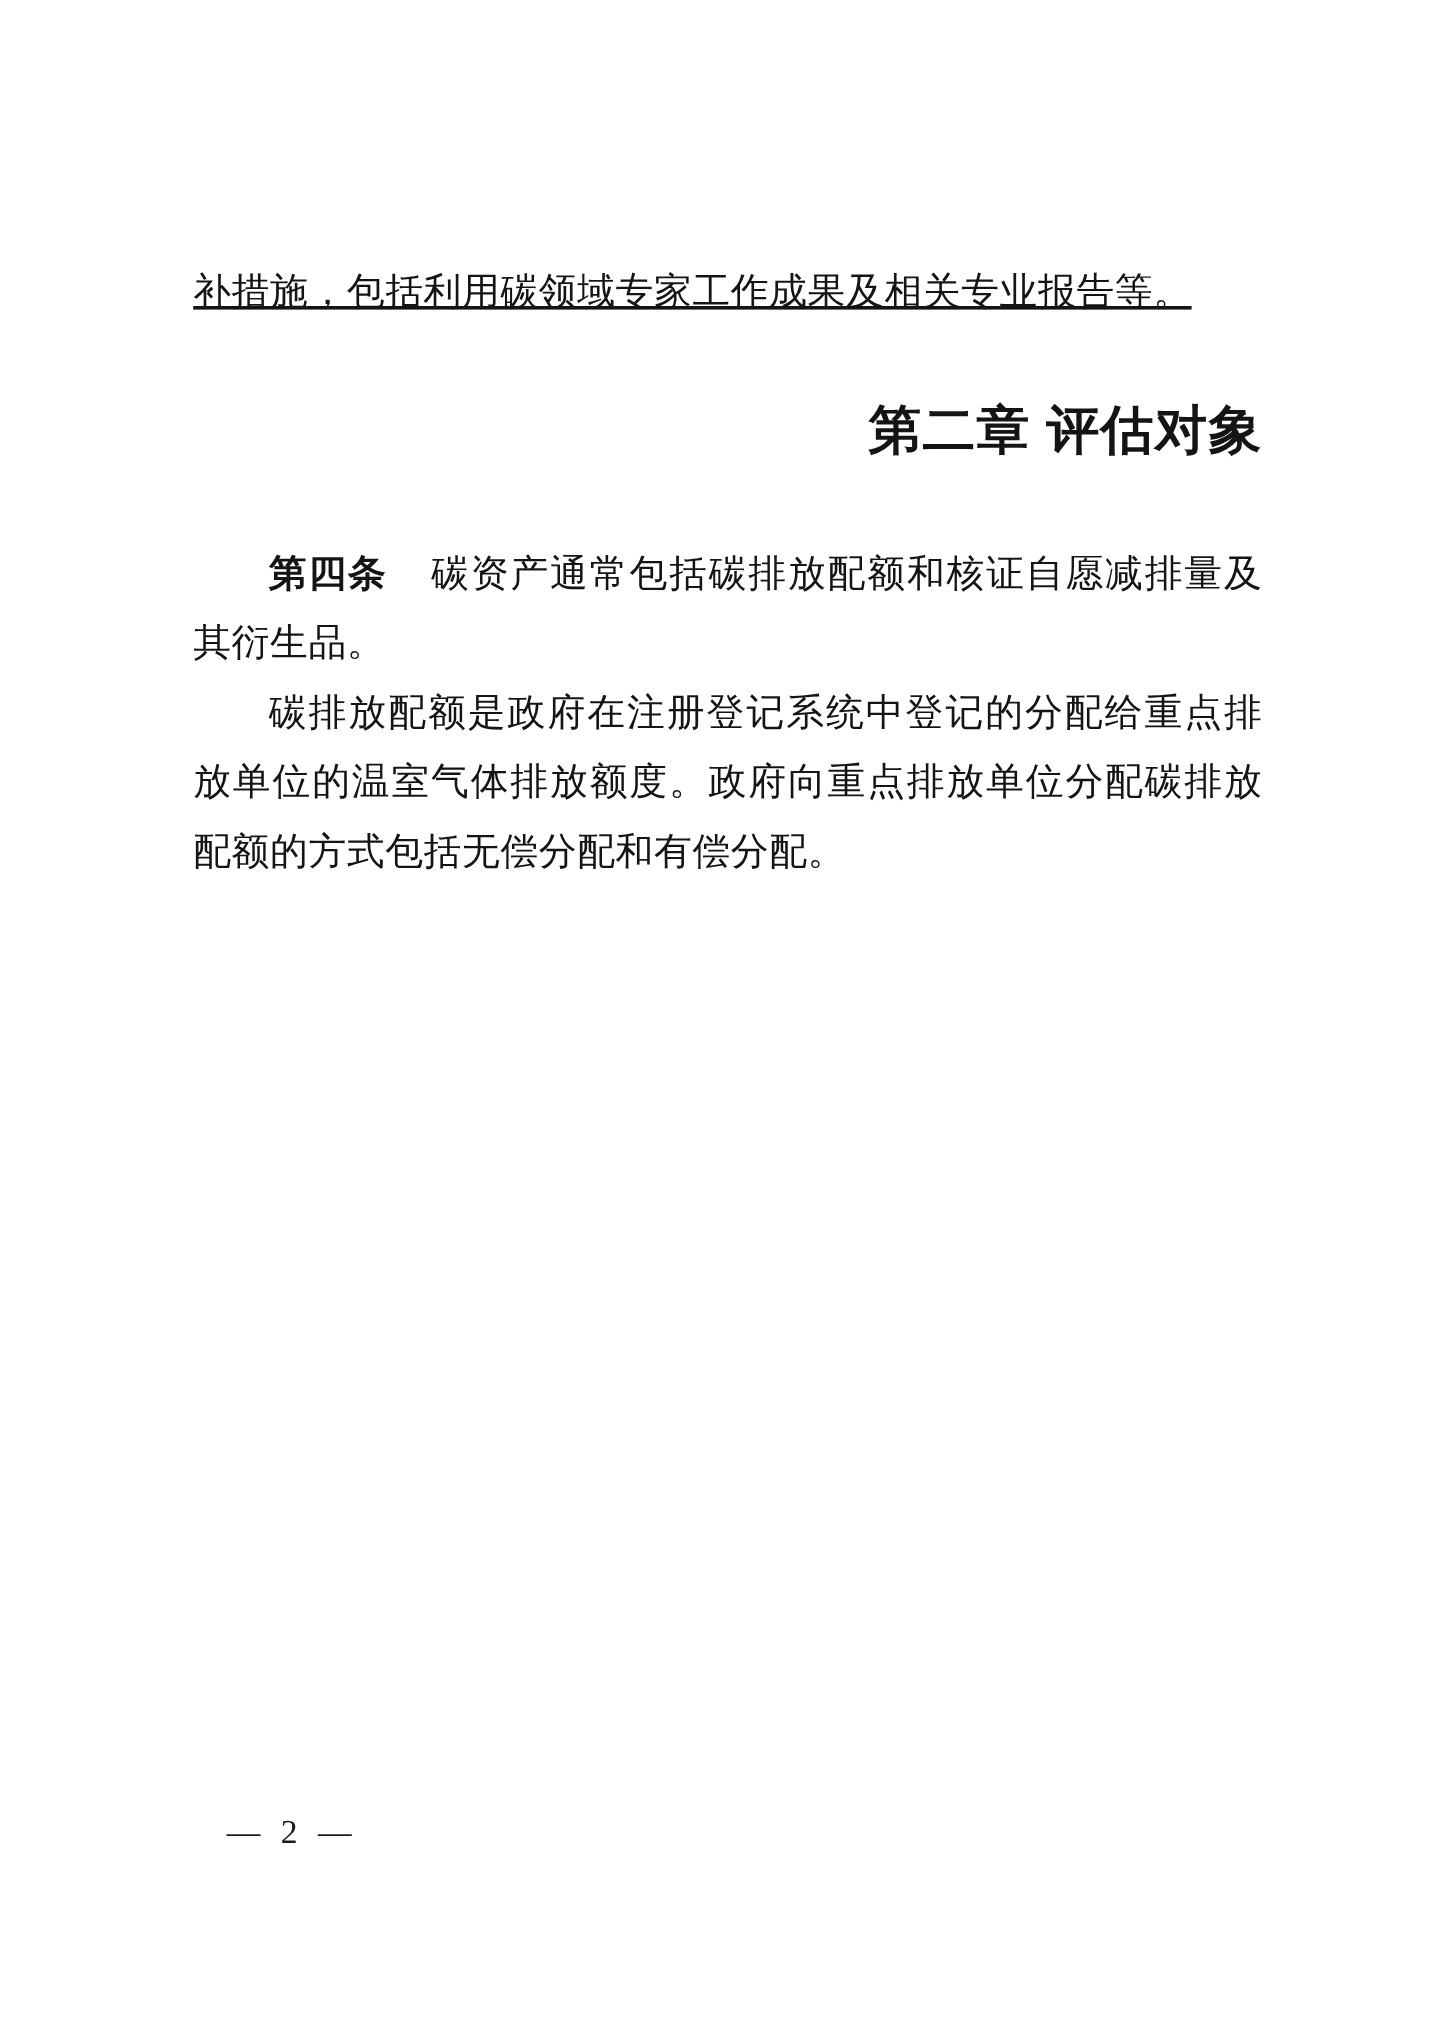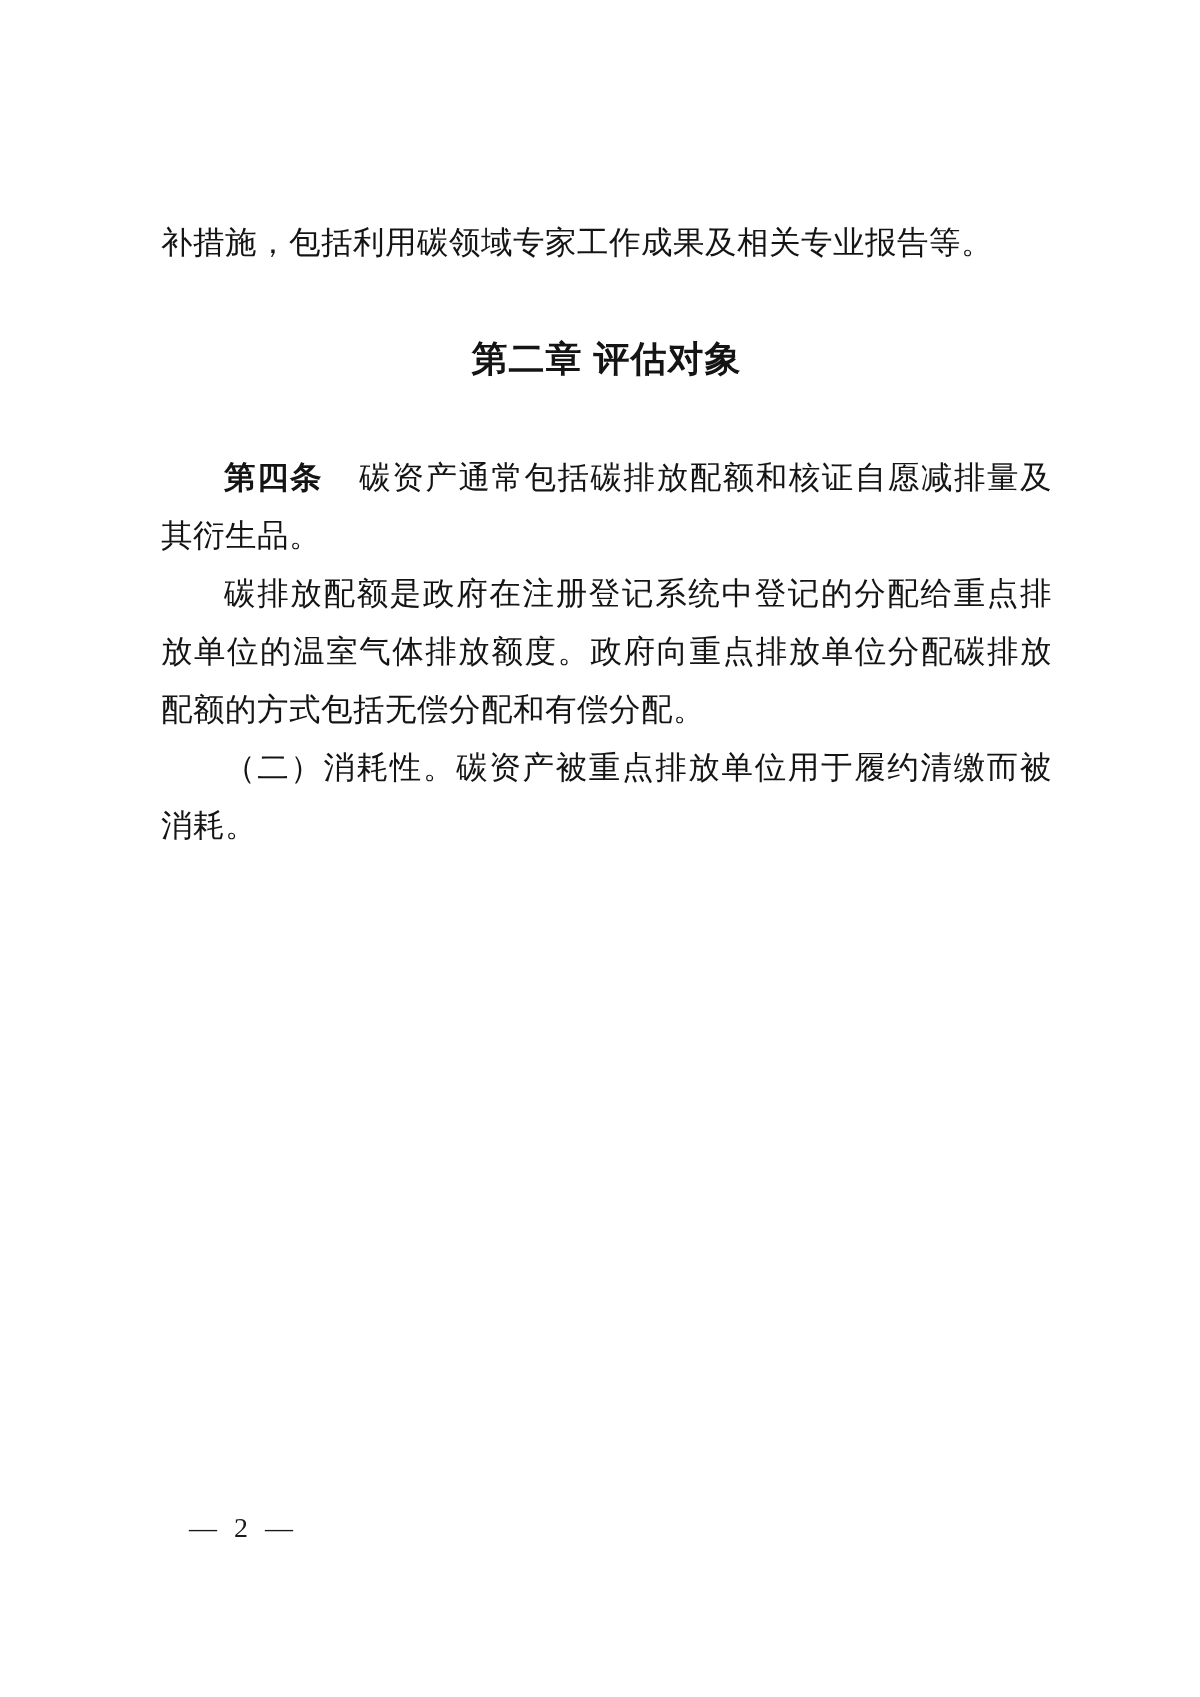--- a/index.html
+++ b/index.html
@@ -27,29 +27,30 @@
     text-justify: inter-character;
     letter-spacing: 0.5px;
   }
   .doc p {
     margin: 0;
     padding: 0;
     text-indent: 2em;
   }
   .doc p.continuation {
     text-indent: 0;
+    text-decoration: underline;
   }
   .chapter-heading {
     display: block;
     margin: 58px 0 60px 0;
-    text-align: center;
+    text-align: right;
     text-indent: 0;
     font-family: "Liberation Sans", "DejaVu Sans", sans-serif;
     font-weight: bold;
-    font-size: 36px;
+    font-size: 44px;
     line-height: 58px;
     letter-spacing: 1px;
   }
   .article-lead {
     font-family: "Liberation Sans", "DejaVu Sans", sans-serif;
     font-weight: bold;
     margin-right: 1.15em;
     margin-top: 37px;
   }
   .page-footer {
@@ -73,18 +74,17 @@
   <h2 class="chapter-heading">第二章 评估对象</h2>
 
   <div id="paragraphs">
   <p><span class="article-lead">第四条</span><span>碳资产通常包括碳排放配额和核证自愿减排量及其衍生品。</span></p>
 
   <p><span>碳排放配额是政府在注册登记系统中登记的分配给重点排放单位的温室气体排放额度。政府向重点排放单位分配碳排放配额的方式包括无偿分配和有偿分配。</span></p>
 
 
 
 
-  <p><span>（二）消耗性。碳资产被重点排放单位用于履约清缴而被消耗。</span></p>
 
 </div>
 </div>
 
 <div class="page-footer">— 2 —</div>
 
 </body></html>

